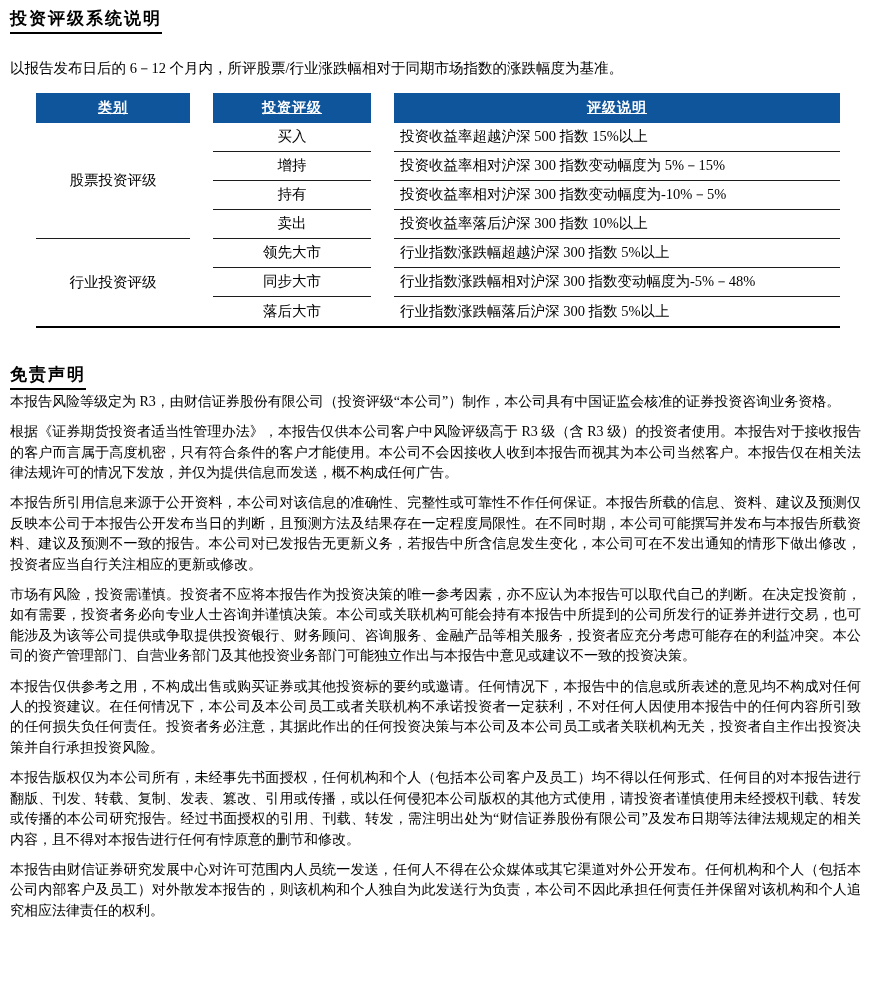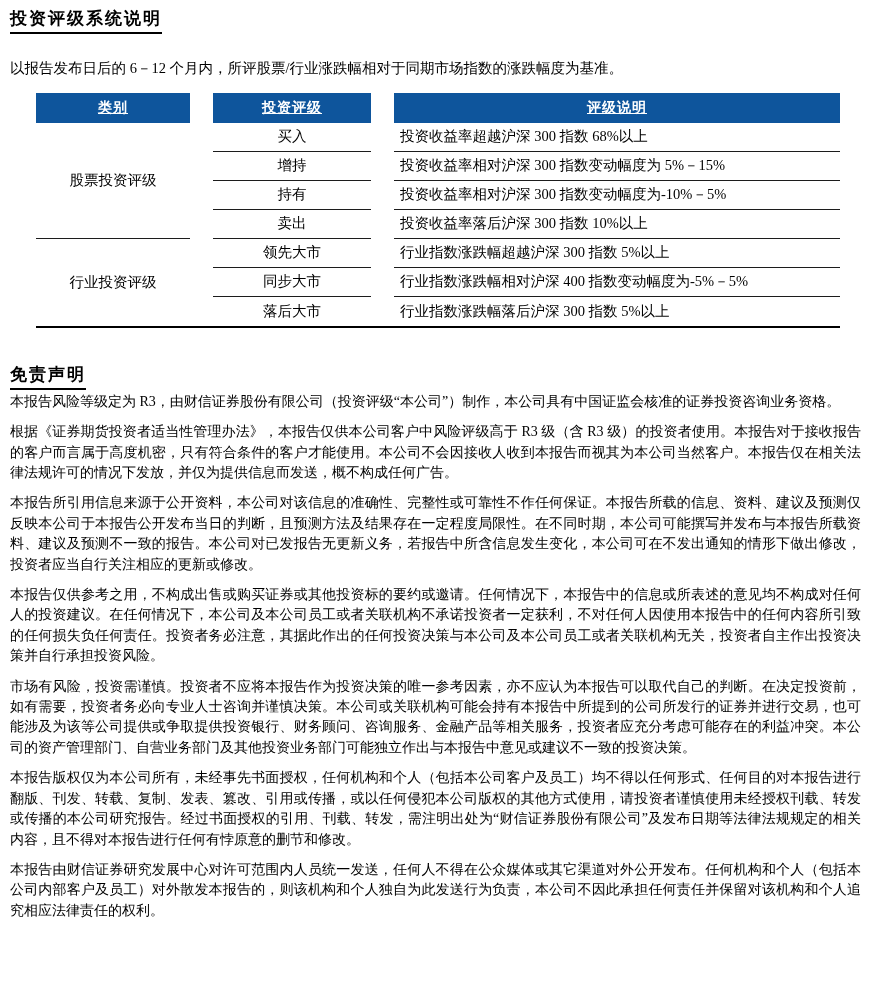--- a/index.html
+++ b/index.html
@@ -78,42 +78,42 @@
 
   <p class="intro">以报告发布日后的 6－12 个月内，所评股票/行业涨跌幅相对于同期市场指数的涨跌幅度为基准。</p>
 
   <div class="rating-table" id="rating-table">
     <div class="th">类别</div>
     <div class="th">投资评级</div>
     <div class="th">评级说明</div>
 
   <div class="cell center rule" style="grid-area: 2 / 2;">买入</div>
       <div class="cell center rule" style="grid-area: 2 / 1 / span 4;">股票投资评级</div>
-      <div class="cell desc rule" style="grid-area: 2 / 3;">投资收益率超越沪深 300 指数 68%以上</div>
+      <div class="cell desc rule" style="grid-area: 2 / 3;">投资收益率超越沪深 500 指数 15%以上</div>
       <div class="cell center rule" style="grid-area: 3 / 2;">增持</div>
       <div class="cell desc rule" style="grid-area: 3 / 3;">投资收益率相对沪深 300 指数变动幅度为 5%－15%</div>
       <div class="cell center rule" style="grid-area: 4 / 2;">持有</div>
       <div class="cell desc rule" style="grid-area: 4 / 3;">投资收益率相对沪深 300 指数变动幅度为-10%－5%</div>
       <div class="cell center rule" style="grid-area: 5 / 2;">卖出</div>
       <div class="cell desc rule" style="grid-area: 5 / 3;">投资收益率落后沪深 300 指数 10%以上</div>
       <div class="cell center" style="grid-area: 6 / 1 / span 3;">行业投资评级</div>
       <div class="cell center rule" style="grid-area: 6 / 2;">领先大市</div>
       <div class="cell desc rule" style="grid-area: 6 / 3;">行业指数涨跌幅超越沪深 300 指数 5%以上</div>
       <div class="cell center rule" style="grid-area: 7 / 2;">同步大市</div>
-      <div class="cell desc rule" style="grid-area: 7 / 3;">行业指数涨跌幅相对沪深 400 指数变动幅度为-5%－5%</div>
+      <div class="cell desc rule" style="grid-area: 7 / 3;">行业指数涨跌幅相对沪深 300 指数变动幅度为-5%－48%</div>
       <div class="cell center" style="grid-area: 8 / 2;">落后大市</div>
       <div class="cell desc" style="grid-area: 8 / 3;">行业指数涨跌幅落后沪深 300 指数 5%以上</div>
     </div>
 
   <div class="disclaimer-head">
     <h2 class="section-title">免责声明</h2>
     <div id="disclaimer-body">
         <p class="para">本报告风险等级定为 R3，由财信证券股份有限公司（投资评级“本公司”）制作，本公司具有中国证监会核准的证券投资咨询业务资格。</p>
         <p class="para">根据《证券期货投资者适当性管理办法》，本报告仅供本公司客户中风险评级高于 R3 级（含 R3 级）的投资者使用。本报告对于接收报告的客户而言属于高度机密，只有符合条件的客户才能使用。本公司不会因接收人收到本报告而视其为本公司当然客户。本报告仅在相关法律法规许可的情况下发放，并仅为提供信息而发送，概不构成任何广告。</p>
         <p class="para">本报告所引用信息来源于公开资料，本公司对该信息的准确性、完整性或可靠性不作任何保证。本报告所载的信息、资料、建议及预测仅反映本公司于本报告公开发布当日的判断，且预测方法及结果存在一定程度局限性。在不同时期，本公司可能撰写并发布与本报告所载资料、建议及预测不一致的报告。本公司对已发报告无更新义务，若报告中所含信息发生变化，本公司可在不发出通知的情形下做出修改，投资者应当自行关注相应的更新或修改。</p>
+        <p class="para">市场有风险，投资需谨慎。投资者不应将本报告作为投资决策的唯一参考因素，亦不应认为本报告可以取代自己的判断。在决定投资前，如有需要，投资者务必向专业人士咨询并谨慎决策。本公司或关联机构可能会持有本报告中所提到的公司所发行的证券并进行交易，也可能涉及为该等公司提供或争取提供投资银行、财务顾问、咨询服务、金融产品等相关服务，投资者应充分考虑可能存在的利益冲突。本公司的资产管理部门、自营业务部门及其他投资业务部门可能独立作出与本报告中意见或建议不一致的投资决策。</p>
         <p class="para">本报告仅供参考之用，不构成出售或购买证券或其他投资标的要约或邀请。任何情况下，本报告中的信息或所表述的意见均不构成对任何人的投资建议。在任何情况下，本公司及本公司员工或者关联机构不承诺投资者一定获利，不对任何人因使用本报告中的任何内容所引致的任何损失负任何责任。投资者务必注意，其据此作出的任何投资决策与本公司及本公司员工或者关联机构无关，投资者自主作出投资决策并自行承担投资风险。</p>
-        <p class="para">市场有风险，投资需谨慎。投资者不应将本报告作为投资决策的唯一参考因素，亦不应认为本报告可以取代自己的判断。在决定投资前，如有需要，投资者务必向专业人士咨询并谨慎决策。本公司或关联机构可能会持有本报告中所提到的公司所发行的证券并进行交易，也可能涉及为该等公司提供或争取提供投资银行、财务顾问、咨询服务、金融产品等相关服务，投资者应充分考虑可能存在的利益冲突。本公司的资产管理部门、自营业务部门及其他投资业务部门可能独立作出与本报告中意见或建议不一致的投资决策。</p>
         <p class="para">本报告版权仅为本公司所有，未经事先书面授权，任何机构和个人（包括本公司客户及员工）均不得以任何形式、任何目的对本报告进行翻版、刊发、转载、复制、发表、篡改、引用或传播，或以任何侵犯本公司版权的其他方式使用，请投资者谨慎使用未经授权刊载、转发或传播的本公司研究报告。经过书面授权的引用、刊载、转发，需注明出处为“财信证券股份有限公司”及发布日期等法律法规规定的相关内容，且不得对本报告进行任何有悖原意的删节和修改。</p>
         <p class="para">本报告由财信证券研究发展中心对许可范围内人员统一发送，任何人不得在公众媒体或其它渠道对外公开发布。任何机构和个人（包括本公司内部客户及员工）对外散发本报告的，则该机构和个人独自为此发送行为负责，本公司不因此承担任何责任并保留对该机构和个人追究相应法律责任的权利。</p>
       </div>
   </div>
 
 </div>
 
 </body></html>

